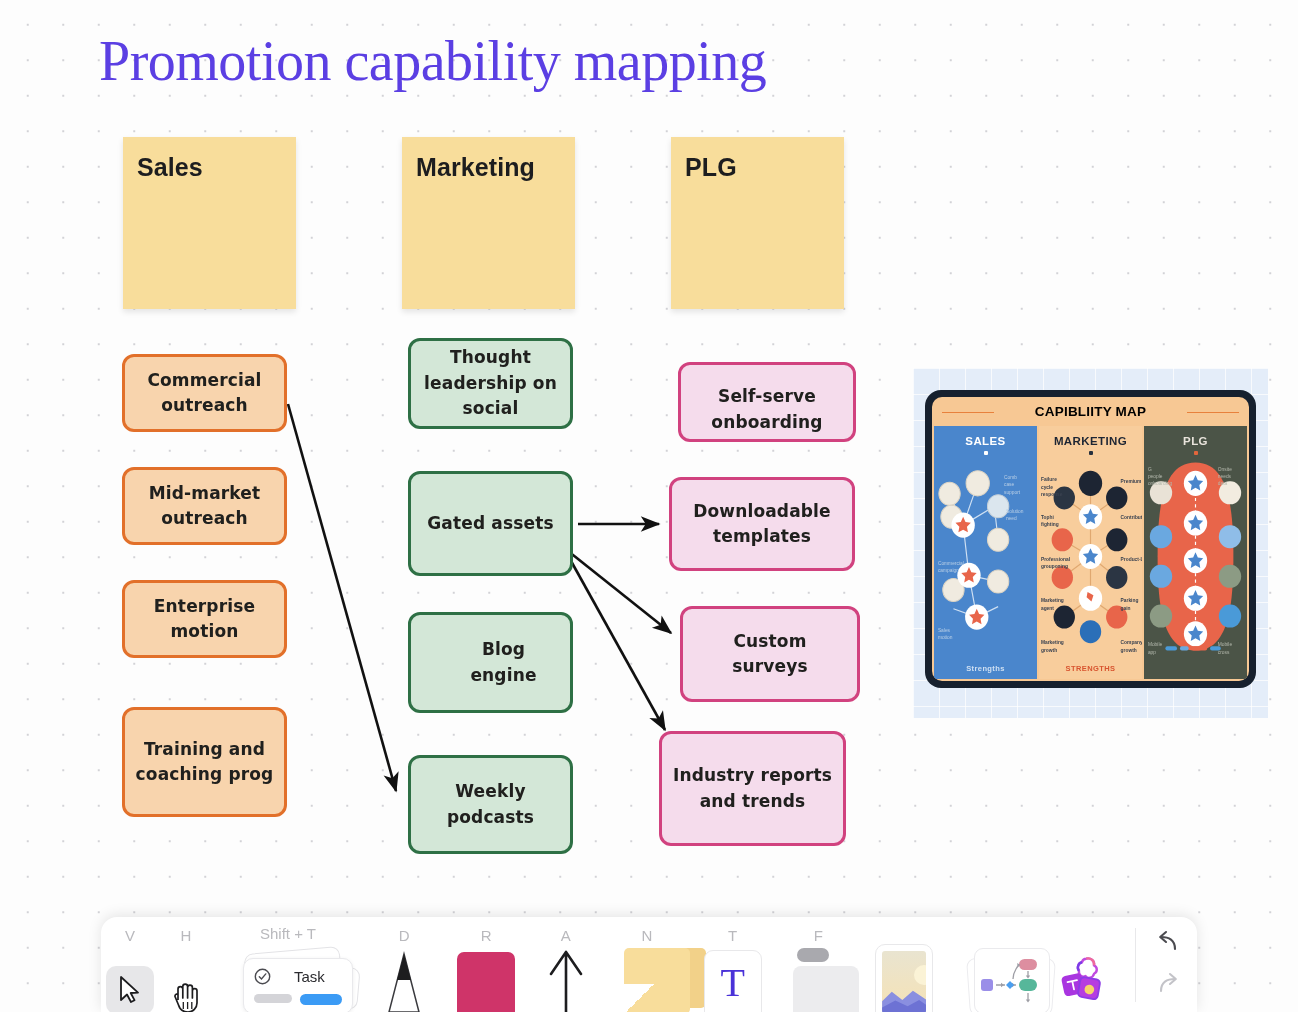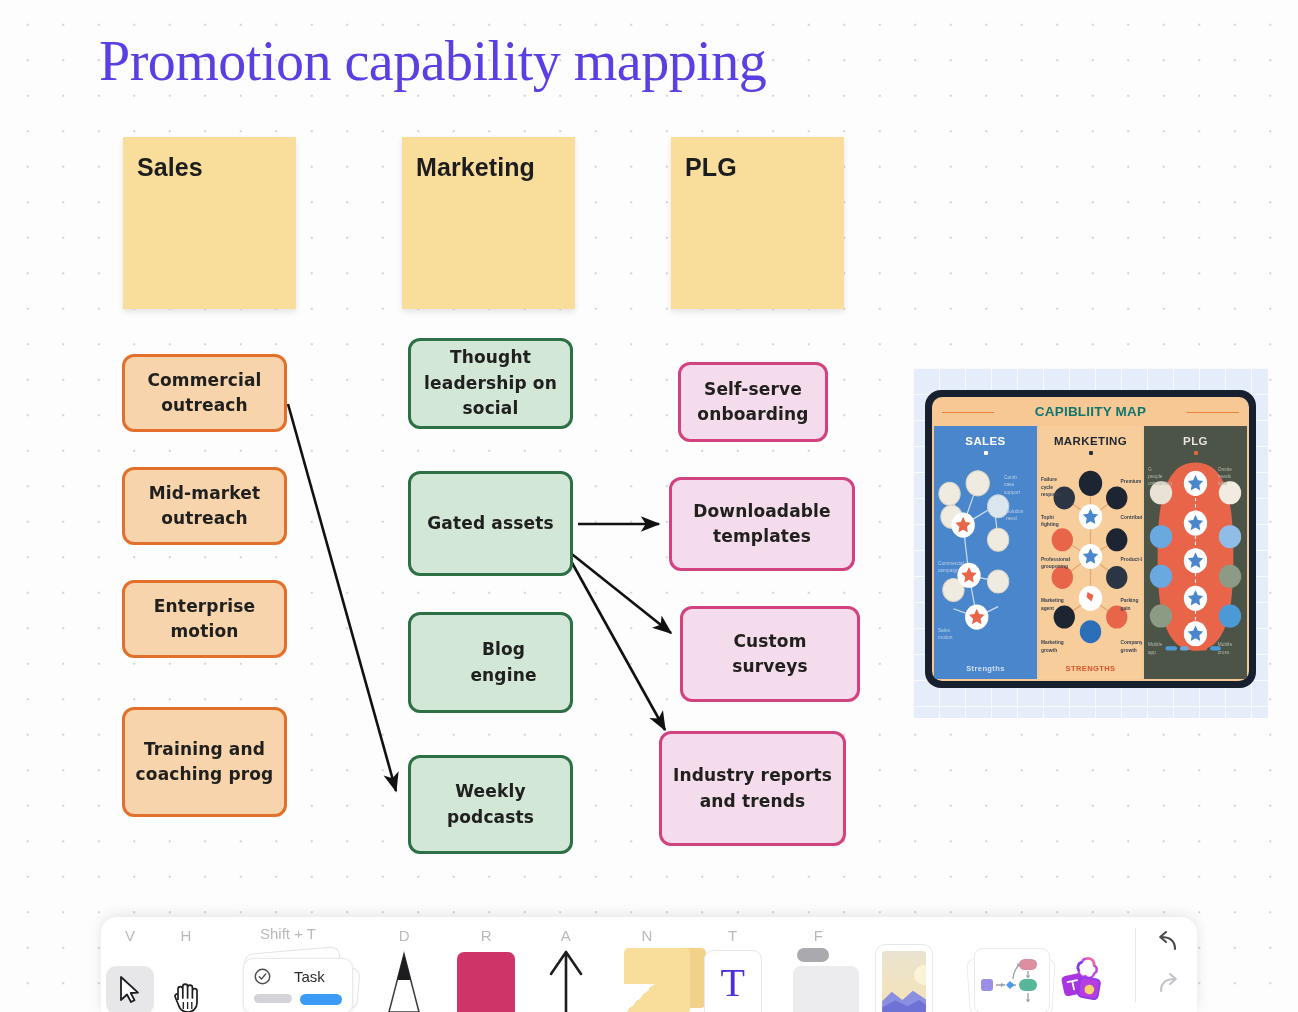--- a/index.html
+++ b/index.html
@@ -106,21 +106,21 @@
     background: #f7c894;
     display: flex;
     flex-direction: column;
   }
   #capmap-title {
     height: 29px;
     display: flex; align-items: center; justify-content: center;
     font-family: "Liberation Sans", sans-serif;
     font-weight: bold;
     font-size: 13.5px;
-    color: #0f766e;
+    color: #000000;
     letter-spacing: 0.2px;
     position: relative;
   }
   #capmap-title::before, #capmap-title::after {
     content: "";
     position: absolute;
     top: 15px;
     width: 52px; height: 1.2px;
     background: #e8813c;
   }
@@ -258,21 +258,21 @@
   <div class="card green" style="left:408px; top:471px; width:165px; height:105px;">
     <span>Gated assets</span>
   </div>
   <div class="card green" style="left:408px; top:612px; width:165px; height:101px;padding-left:36px;">
     <span>Blog engine</span>
   </div>
   <div class="card green" style="left:408px; top:755px; width:165px; height:99px;">
     <span>Weekly podcasts</span>
   </div>
 
-  <div class="card pink" style="left:678px; top:362px; width:150px; height:80px;">
+  <div class="card pink" style="left:678px; top:362px; width:178px; height:80px;align-items:flex-end;">
     <span>Self-serve onboarding</span>
   </div>
   <div class="card pink" style="left:669px; top:477px; width:186px; height:94px;">
     <span>Downloadable templates</span>
   </div>
   <div class="card pink" style="left:680px; top:606px; width:180px; height:96px;">
     <span>Custom surveys</span>
   </div>
   <div class="card pink" style="left:659px; top:731px; width:187px; height:115px;">
     <span>Industry reports and trends</span>

